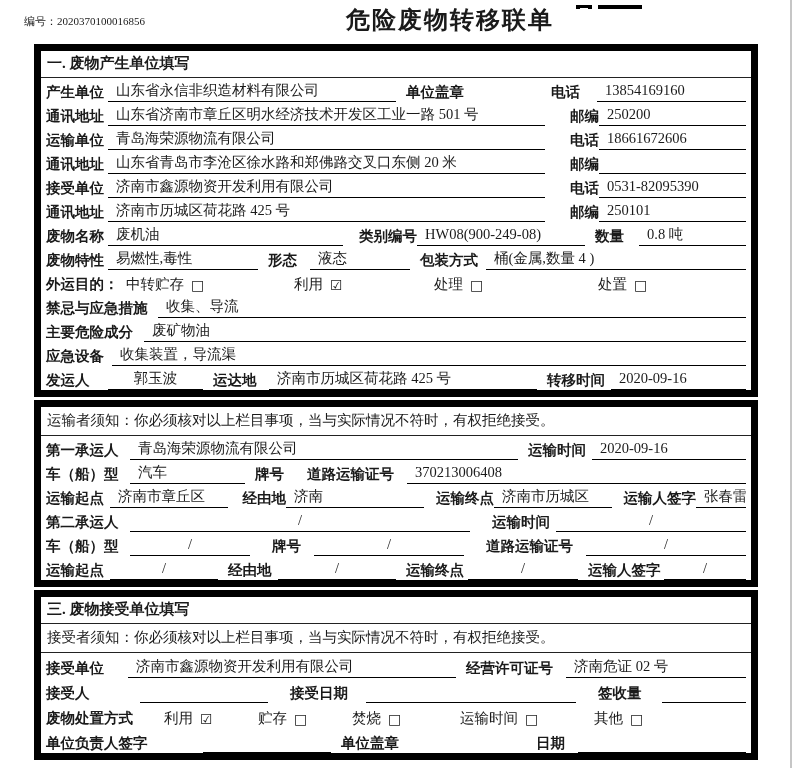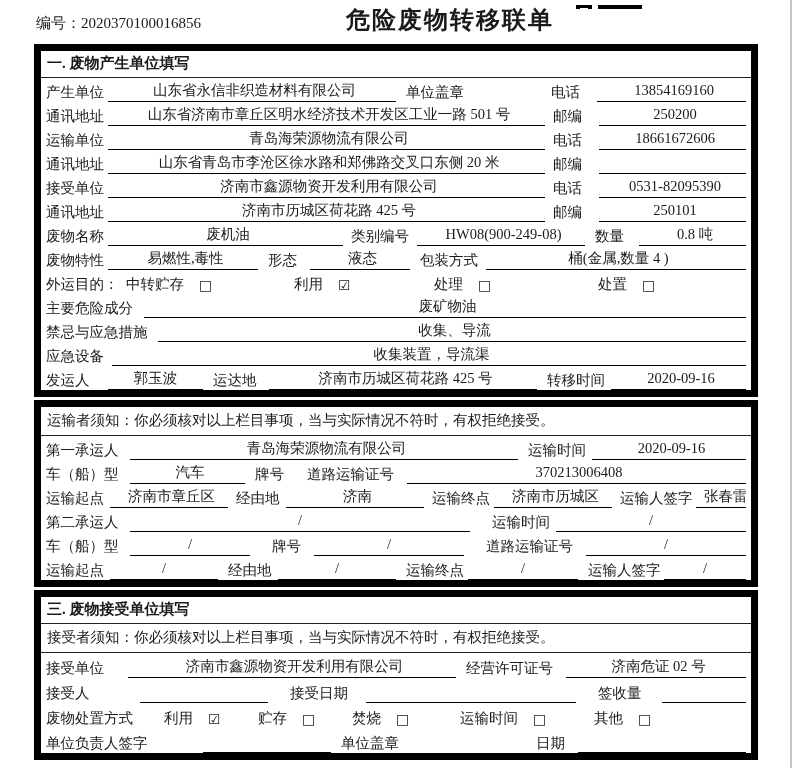--- a/index.html
+++ b/index.html
@@ -1,36 +1,36 @@
 <!DOCTYPE html>
 <html><head>
 <meta charset="utf-8">
 <style>
   html,body{margin:0;padding:0;background:#fff;}
   .page{position:relative;width:796px;height:768px;background:#ffffff;color:#1a1a1a;
         font-family:"Liberation Serif","DejaVu Serif",serif;overflow:hidden;}
   .page-edge{position:absolute;top:0;right:4px;width:2px;height:768px;background:#c6c6c6;}
-  .serial{position:absolute;left:36px;top:14px;font-size:15px;white-space:nowrap;}
+  .serial{position:absolute;left:24px;top:14px;font-size:11px;white-space:nowrap;}
   .doc-title{position:absolute;left:0;top:4px;width:900px;text-align:center;
              font-size:24px;font-weight:700;letter-spacing:2px;}
   .qr-frag{position:absolute;left:576px;top:0;width:66px;height:9px;overflow:hidden;}
   .form{position:absolute;left:34px;top:44px;width:724px;}
   .box{border:7px solid #000000;background:#fff;margin-bottom:3px;box-sizing:border-box;}
   .sec-title{font-weight:700;font-size:15px;padding:3px 6px 4px 6px;border-bottom:1px solid #222;}
   .notice{font-size:14.5px;padding:4px 8px 5px 6px;border-bottom:1px solid #222;}
   .row{display:flex;align-items:flex-end;height:24px;padding:0 5px;font-size:14.5px;line-height:19px;}
   .row3{height:25px;}
-  .lbl{flex-shrink:0;white-space:nowrap;}
+  .lbl{flex-shrink:0;white-space:nowrap;font-weight:bold;}
   .val{border-bottom:1px solid #000;white-space:nowrap;overflow:hidden;
-       padding:0 3px 1px 8px;flex-shrink:0;box-sizing:border-box;text-align:center;}
+       padding:0 3px 1px 8px;flex-shrink:0;box-sizing:border-box;}
   .vf{flex:1 1 20px;}
   .c{text-align:center;padding-left:3px;}
-  .opt{display:flex;align-items:flex-end;gap:15px;flex-shrink:0;}
+  .opt{display:flex;align-items:flex-end;gap:7px;flex-shrink:0;}
   .bx{font-family:"DejaVu Sans",sans-serif;font-size:14px;line-height:18px;}
-  .ml8{margin-left:8px;} .ml10{margin-left:10px;} .ml22{margin-left:22px;} .ml45{margin-left:45px;}
+  .ml8{margin-left:8px;text-align:right;} .ml10{margin-left:10px;} .ml22{margin-left:22px;} .ml45{margin-left:45px;}
   .print-line{position:absolute;left:36px;top:768px;font-size:15px;white-space:nowrap;}
 </style>
 </head>
 <body>
 
 <div class="page">
   <div class="page-edge"></div>
 
   <div class="serial"><span>编号：</span><span>2020370100016856</span></div>
 
@@ -130,27 +130,27 @@
           <span>处理</span>
           <span class="bx">□</span>
         </span>
         <span class="opt">
           <span>处置</span>
           <span class="bx">□</span>
         </span>
       </div>
 
       <div class="row">
+        <span class="lbl" style="width:112px">禁忌与应急措施</span>
+        <span class="val vf">收集、导流</span>
+      </div>
+
+      <div class="row">
         <span class="lbl" style="width:98px">主要危险成分</span>
         <span class="val vf">废矿物油</span>
-      </div>
-
-      <div class="row">
-        <span class="lbl" style="width:112px">禁忌与应急措施</span>
-        <span class="val vf">收集、导流</span>
       </div>
 
       <div class="row">
         <span class="lbl" style="width:66px">应急设备</span>
         <span class="val vf">收集装置，导流渠</span>
       </div>
 
       <div class="row">
         <span class="lbl" style="width:62px">发运人</span>
         <span class="val c" style="width:95px">郭玉波</span>

